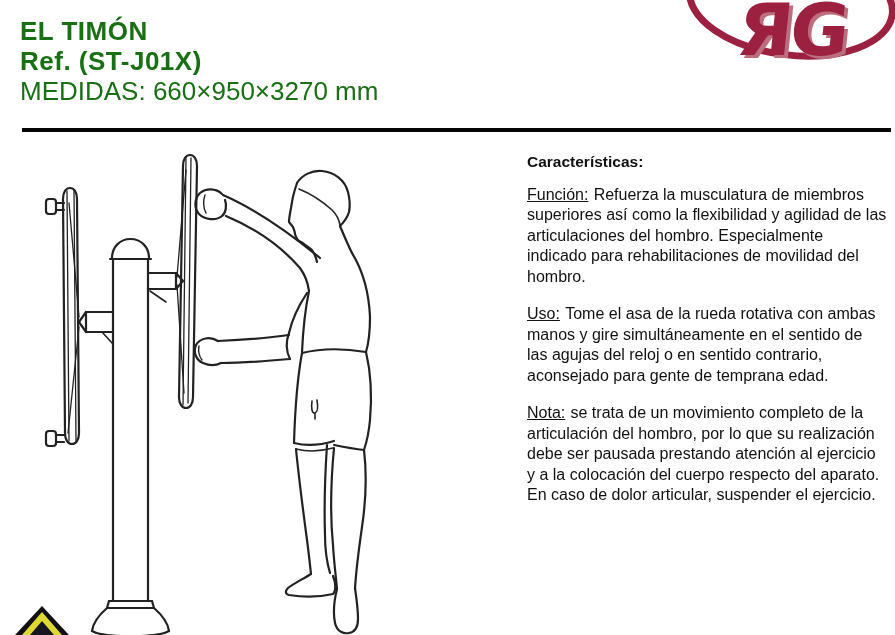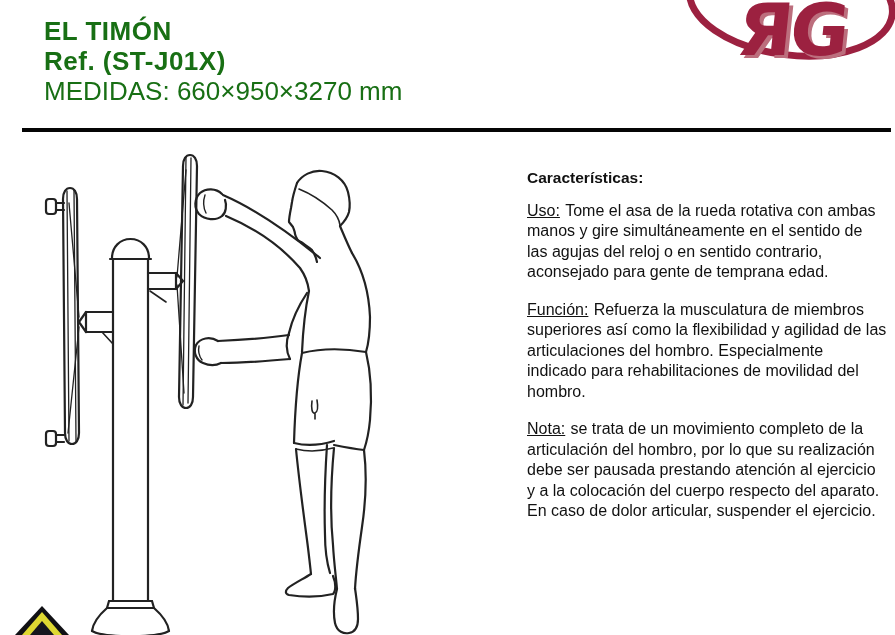--- a/index.html
+++ b/index.html
@@ -4,37 +4,37 @@
 <style>
   html,body { margin:0; padding:0; background:#ffffff; }
   .page {
     position:relative; width:895px; height:635px;
     background:#ffffff; overflow:hidden;
     font-family:"Liberation Sans", sans-serif;
     color:#161616;
   }
 
   
-  .title-block { position:absolute; left:44px; top:16px; line-height:30px; }
+  .title-block { position:absolute; left:20px; top:16px; line-height:30px; }
   .title-line { color:#186f14; font-size:26px; font-weight:bold; letter-spacing:0.5px; white-space:nowrap; }
   .title-line.regular { font-weight:normal; letter-spacing:0; }
 
   .logo-wrap { position:absolute; left:652px; top:0; width:243px; height:64px; }
 
   .rule { position:absolute; left:22px; top:128px; width:869px; height:4px; background:#050505; }
 
   
   .figure-wrap { position:absolute; left:0; top:145px; width:500px; height:490px; }
 
   
   .details {
     position:absolute; left:527px; top:145px; width:360px;
     font-size:16px; line-height:20.5px; color:#111111;
   }
-  .details-heading { font-size:15.5px; font-weight:bold; margin:23px 0 12px 0; }
+  .details-heading { font-size:15.5px; font-weight:bold; margin:7px 0 12px 0; }
   .section { margin:0 0 17px 0; }
   .section-label { text-decoration:underline; margin-right:0.33em; }
 </style>
 </head>
 <body>
 
 <div class="page">
 
   <div class="title-block">
     <div class="title-line">EL TIMÓN</div>
@@ -145,25 +145,25 @@
         </g>
 
       </g>
     </svg>
   </div>
 
   <div class="details">
     <div class="details-heading">Características:</div>
 
     <p class="section">
-      <span class="section-label">Uso:</span><span>Tome el asa de la rueda rotativa con ambas manos y gire simultáneamente en el sentido de las agujas del reloj o en sentido contrario, aconsejado para gente de temprana edad.</span>
+      <span class="section-label">Función:</span><span>Refuerza la musculatura de miembros superiores así como la flexibilidad y agilidad de las articulaciones del hombro. Especialmente indicado para rehabilitaciones de movilidad del hombro.</span>
     </p>
 
     <p class="section">
-      <span class="section-label">Función:</span><span>Refuerza la musculatura de miembros superiores así como la flexibilidad y agilidad de las articulaciones del hombro. Especialmente indicado para rehabilitaciones de movilidad del hombro.</span>
+      <span class="section-label">Uso:</span><span>Tome el asa de la rueda rotativa con ambas manos y gire simultáneamente en el sentido de las agujas del reloj o en sentido contrario, aconsejado para gente de temprana edad.</span>
     </p>
 
 
     <p class="section">
       <span class="section-label">Nota:</span><span>se trata de un movimiento completo de la articulación del hombro, por lo que su realización debe ser pausada prestando atención al ejercicio y a la colocación del cuerpo respecto del aparato. En caso de dolor articular, suspender el ejercicio.</span>
     </p>
   </div>
 
 </div>
 

